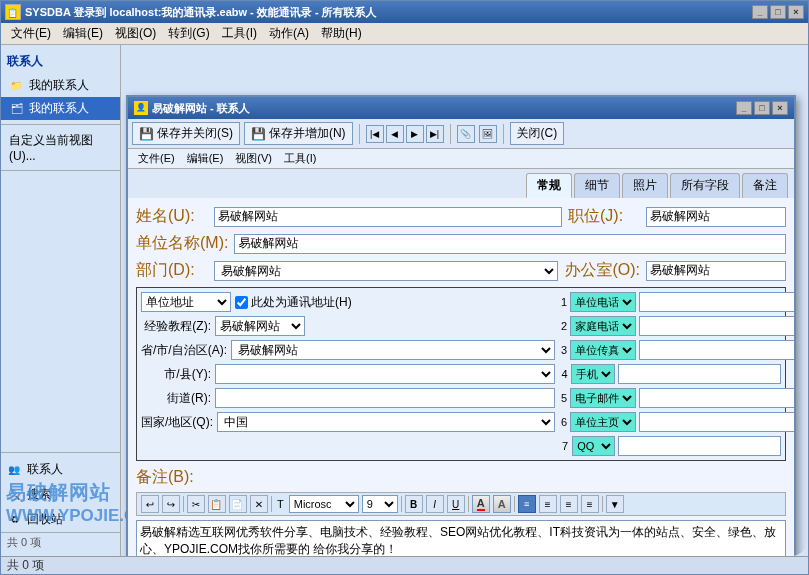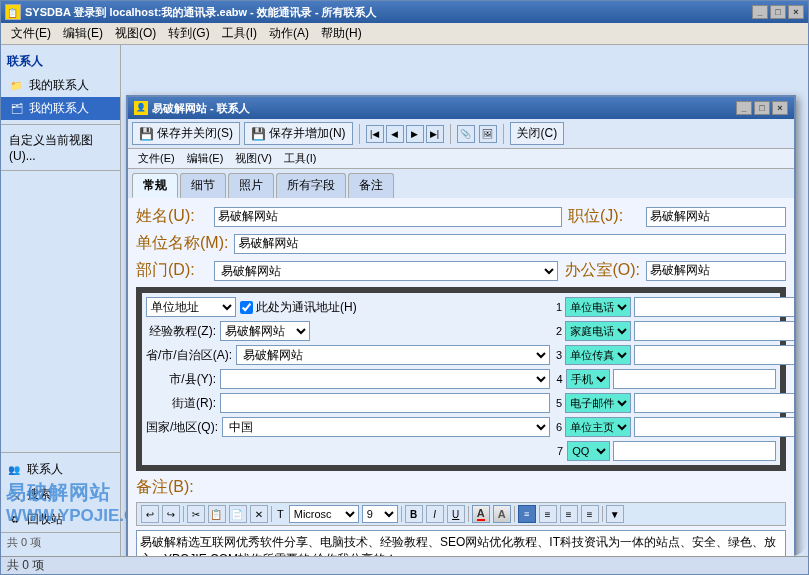--- a/index.html
+++ b/index.html
@@ -45,35 +45,35 @@
     .toolbar-btn { background: #e8f0fc; border: 1px solid #7a9abf; padding: 2px 6px; cursor: pointer; display: flex; align-items: center; gap: 3px; font-size: 11px; white-space: nowrap; }
     .toolbar-sep { width: 1px; height: 20px; background: #aaa; margin: 0 2px; }
     .toolbar-nav { display: flex; align-items: center; gap: 2px; }
     .nav-btn { width: 18px; height: 18px; background: #dce8f8; border: 1px solid #7a9abf; cursor: pointer; display: flex; align-items: center; justify-content: center; font-size: 9px; }
 
     
     .inner-menubar { background: #e8f0fc; height: 20px; display: flex; align-items: center; padding: 0 4px; border-bottom: 1px solid #aaa; flex-shrink: 0; }
     .inner-menu-item { padding: 1px 6px; cursor: pointer; font-size: 11px; }
 
     
-    .tabs { display: flex; padding: 4px 4px 0; background: #dce8f8; flex-shrink: 0; }
+    .tabs { display: flex; padding: 4px 4px 0; background: #dce8f8; flex-shrink: 0; justify-content: flex-end; }
     .tab { padding: 3px 10px; border: 1px solid #aaa; border-bottom: none; background: #c8d8f0; cursor: pointer; font-size: 12px; margin-right: 2px; border-radius: 3px 3px 0 0; }
     .tab.active { background: #e8f4ff; border-bottom: 1px solid #e8f4ff; font-weight: bold; z-index: 1; }
 
     
     .form-area { flex: 1; background: #f0f4ff; padding: 8px; overflow: auto; display: flex; flex-direction: column; gap: 6px; }
 
     .form-row { display: flex; align-items: center; gap: 6px; }
     .form-label { min-width: 72px; text-align: left; font-size: 16px; color: #a16207; white-space: nowrap; }
     .form-input { flex: 1; height: 20px; border: 1px solid #7a9abf; background: white; padding: 0 3px; font-size: 12px; }
     .form-input-fixed { width: 140px; height: 20px; border: 1px solid #7a9abf; background: white; padding: 0 3px; font-size: 12px; }
     .form-select-wide { flex: 1; height: 20px; border: 1px solid #7a9abf; background: white; padding: 0 2px; font-size: 12px; cursor: pointer; }
 
     
-    .address-section { border: 6px solid #404040; background: #e8f0fc; padding: 4px; display: flex; gap: 6px; }
+    .address-section { border: 1px solid #404040; background: #e8f0fc; padding: 4px; display: flex; gap: 6px; }
     .address-left { flex: 1; display: flex; flex-direction: column; gap: 4px; }
     .address-right { width: 220px; display: flex; flex-direction: column; gap: 4px; }
     .addr-row { display: flex; align-items: center; gap: 4px; }
     .addr-label { min-width: 70px; text-align: right; font-size: 12px; white-space: nowrap; }
     .addr-input { flex: 1; height: 20px; border: 1px solid #7a9abf; background: white; padding: 0 3px; font-size: 12px; }
     .addr-select { width: 90px; height: 20px; border: 1px solid #7a9abf; background: white; font-size: 12px; }
     .checkbox-row { display: flex; align-items: center; gap: 3px; font-size: 11px; }
 
     
     .phone-row { display: flex; align-items: center; gap: 3px; }

